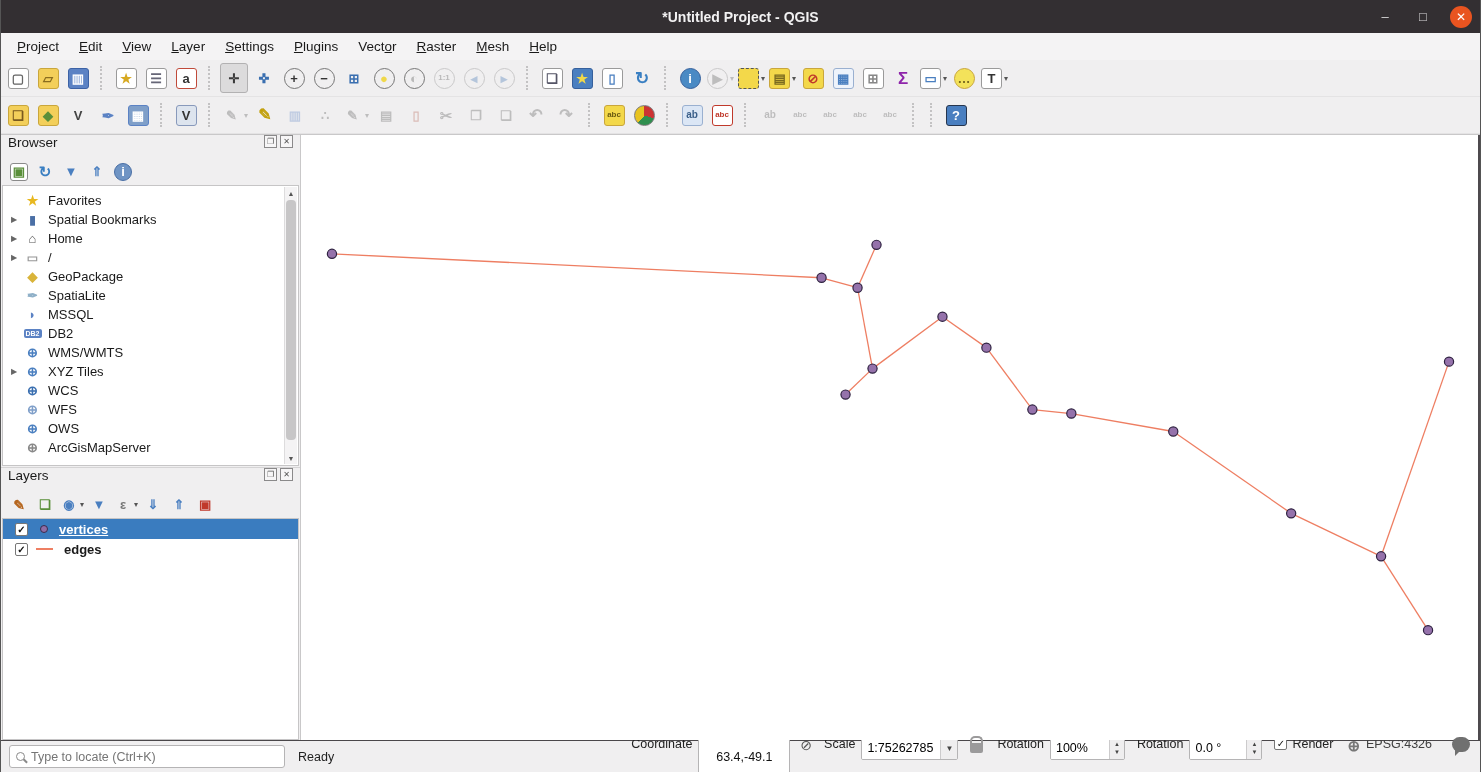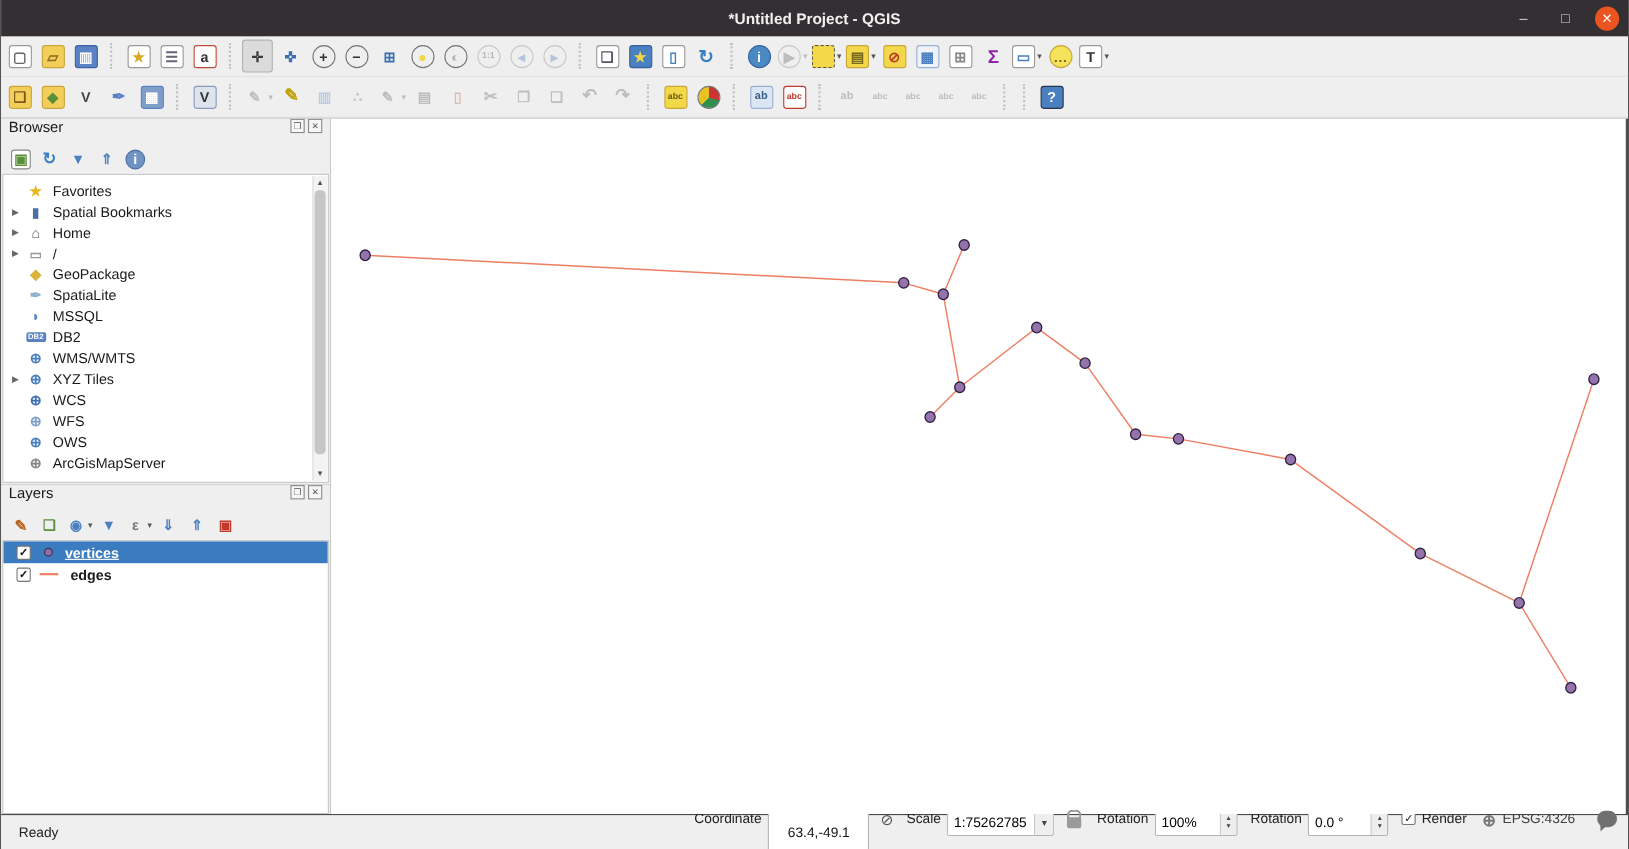--- a/index.html
+++ b/index.html
@@ -98,20 +98,32 @@
 
   <div class="titlebar">
     <div class="title">*Untitled Project - QGIS</div>
     <div class="wbtns">
       <div class="wbtn">–</div>
       <div class="wbtn">□</div>
       <div class="wbtn close">✕</div>
     </div>
   </div>
 
+  <div class="menubar">
+      <div class="menu-item"><u>P</u>roject</div>
+      <div class="menu-item"><u>E</u>dit</div>
+      <div class="menu-item"><u>V</u>iew</div>
+      <div class="menu-item"><u>L</u>ayer</div>
+      <div class="menu-item"><u>S</u>ettings</div>
+      <div class="menu-item"><u>P</u>lugins</div>
+      <div class="menu-item">Vect<u>o</u>r</div>
+      <div class="menu-item"><u>R</u>aster</div>
+      <div class="menu-item"><u>M</u>esh</div>
+      <div class="menu-item"><u>H</u>elp</div>
+    </div>
 
   <div class="toolbar">
       <div class="tbtn">
         <span class="ticon" style="background: rgb(255, 255, 255); border: 1px solid rgb(154, 154, 154); color: rgb(102, 102, 102); font-size: 13px;">▢</span>
       </div>
       <div class="tbtn">
         <span class="ticon" style="background: rgb(243, 207, 90); border: 1px solid rgb(201, 166, 60); color: rgb(138, 109, 31); font-size: 13px;">▱</span>
       </div>
       <div class="tbtn">
         <span class="ticon" style="background: rgb(91, 130, 196); border: 1px solid rgb(60, 98, 165); color: rgb(255, 255, 255); font-size: 13px;">▥</span>
@@ -498,20 +510,24 @@
           <circle cx="873" cy="297" r="4.6" fill="#9572ab" stroke="#2e2140" stroke-width="1.2"></circle>
           <circle cx="991" cy="379" r="4.6" fill="#9572ab" stroke="#2e2140" stroke-width="1.2"></circle>
           <circle cx="1081" cy="422" r="4.6" fill="#9572ab" stroke="#2e2140" stroke-width="1.2"></circle>
           <circle cx="1149" cy="227" r="4.6" fill="#9572ab" stroke="#2e2140" stroke-width="1.2"></circle>
           <circle cx="1128" cy="496" r="4.6" fill="#9572ab" stroke="#2e2140" stroke-width="1.2"></circle>
         </svg>
     </div>
   </div>
 
   <div class="statusbar">
+    <div class="locate">
+      <span class="mag"></span>
+      <input placeholder="Type to locate (Ctrl+K)" style="">
+    </div>
     <span class="ready">Ready</span>
 
     <div class="sright">
       <span class="slabel">Coordinate</span>
       <input class="sinput" style="width: 92px; text-align: center;" value="63.4,-49.1">
       <span style="font-size:14px;color:#555;margin-left:4px">⊘</span>
       <span class="slabel">Scale</span>
       <div class="combo">
         <input value="1:75262785" style="">
         <span class="cbtn">▼</span>

